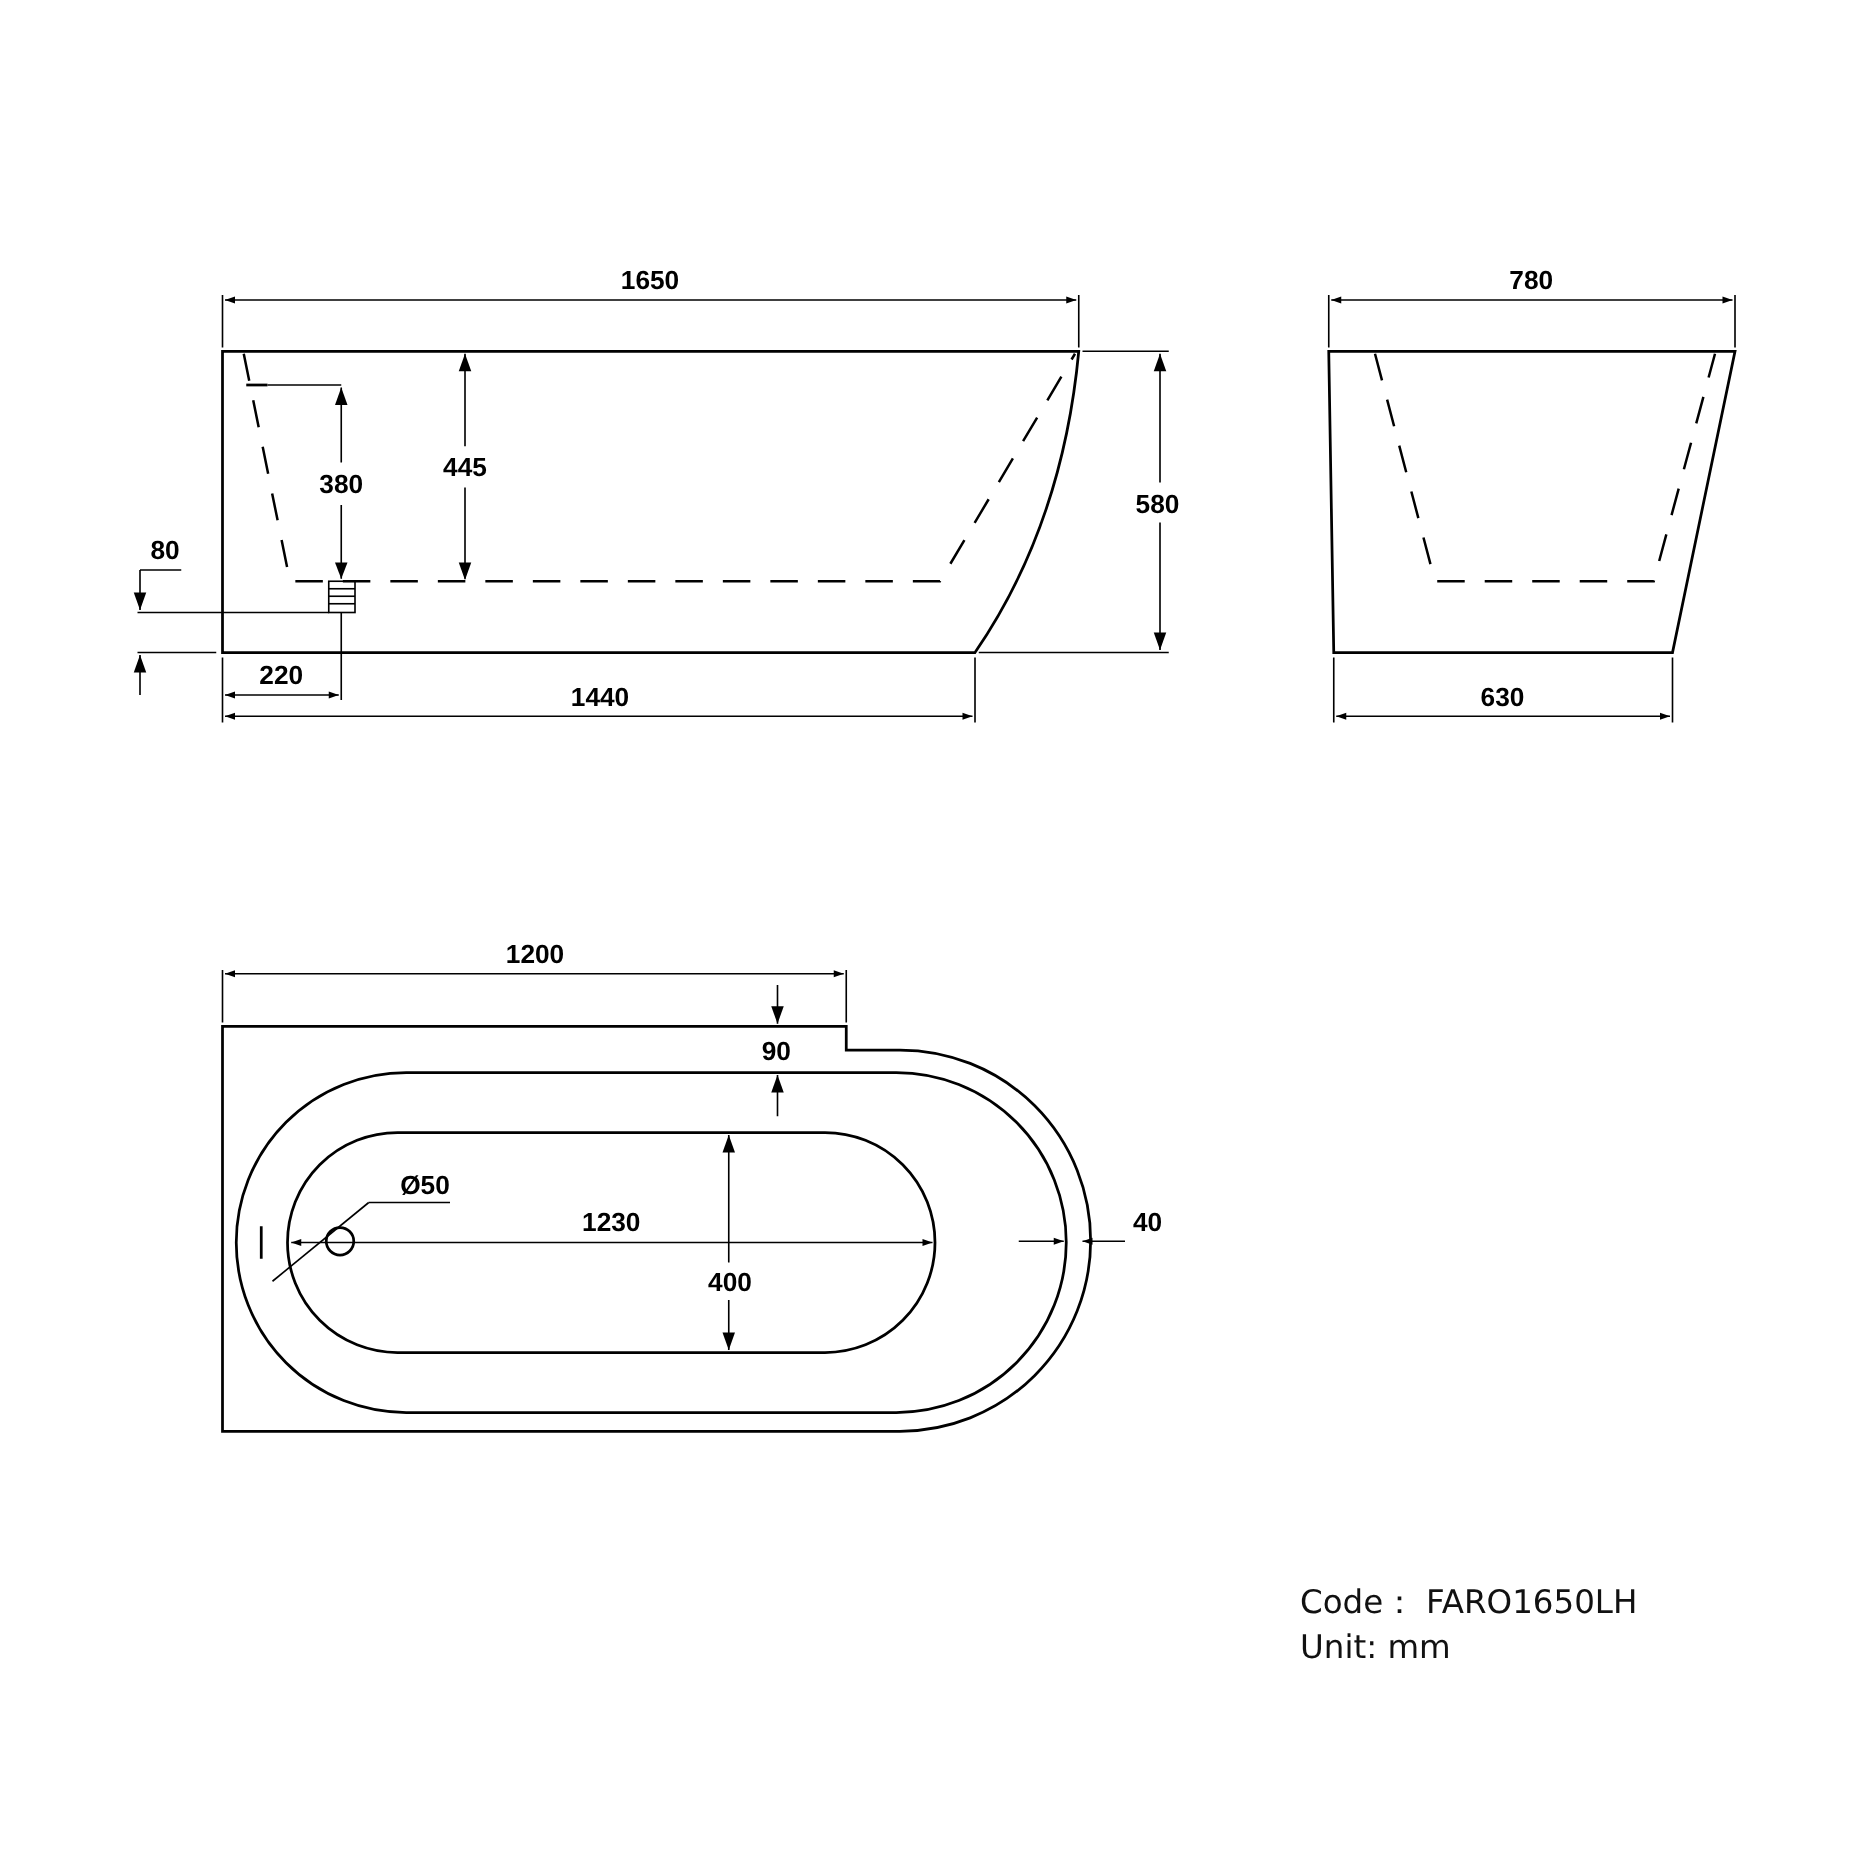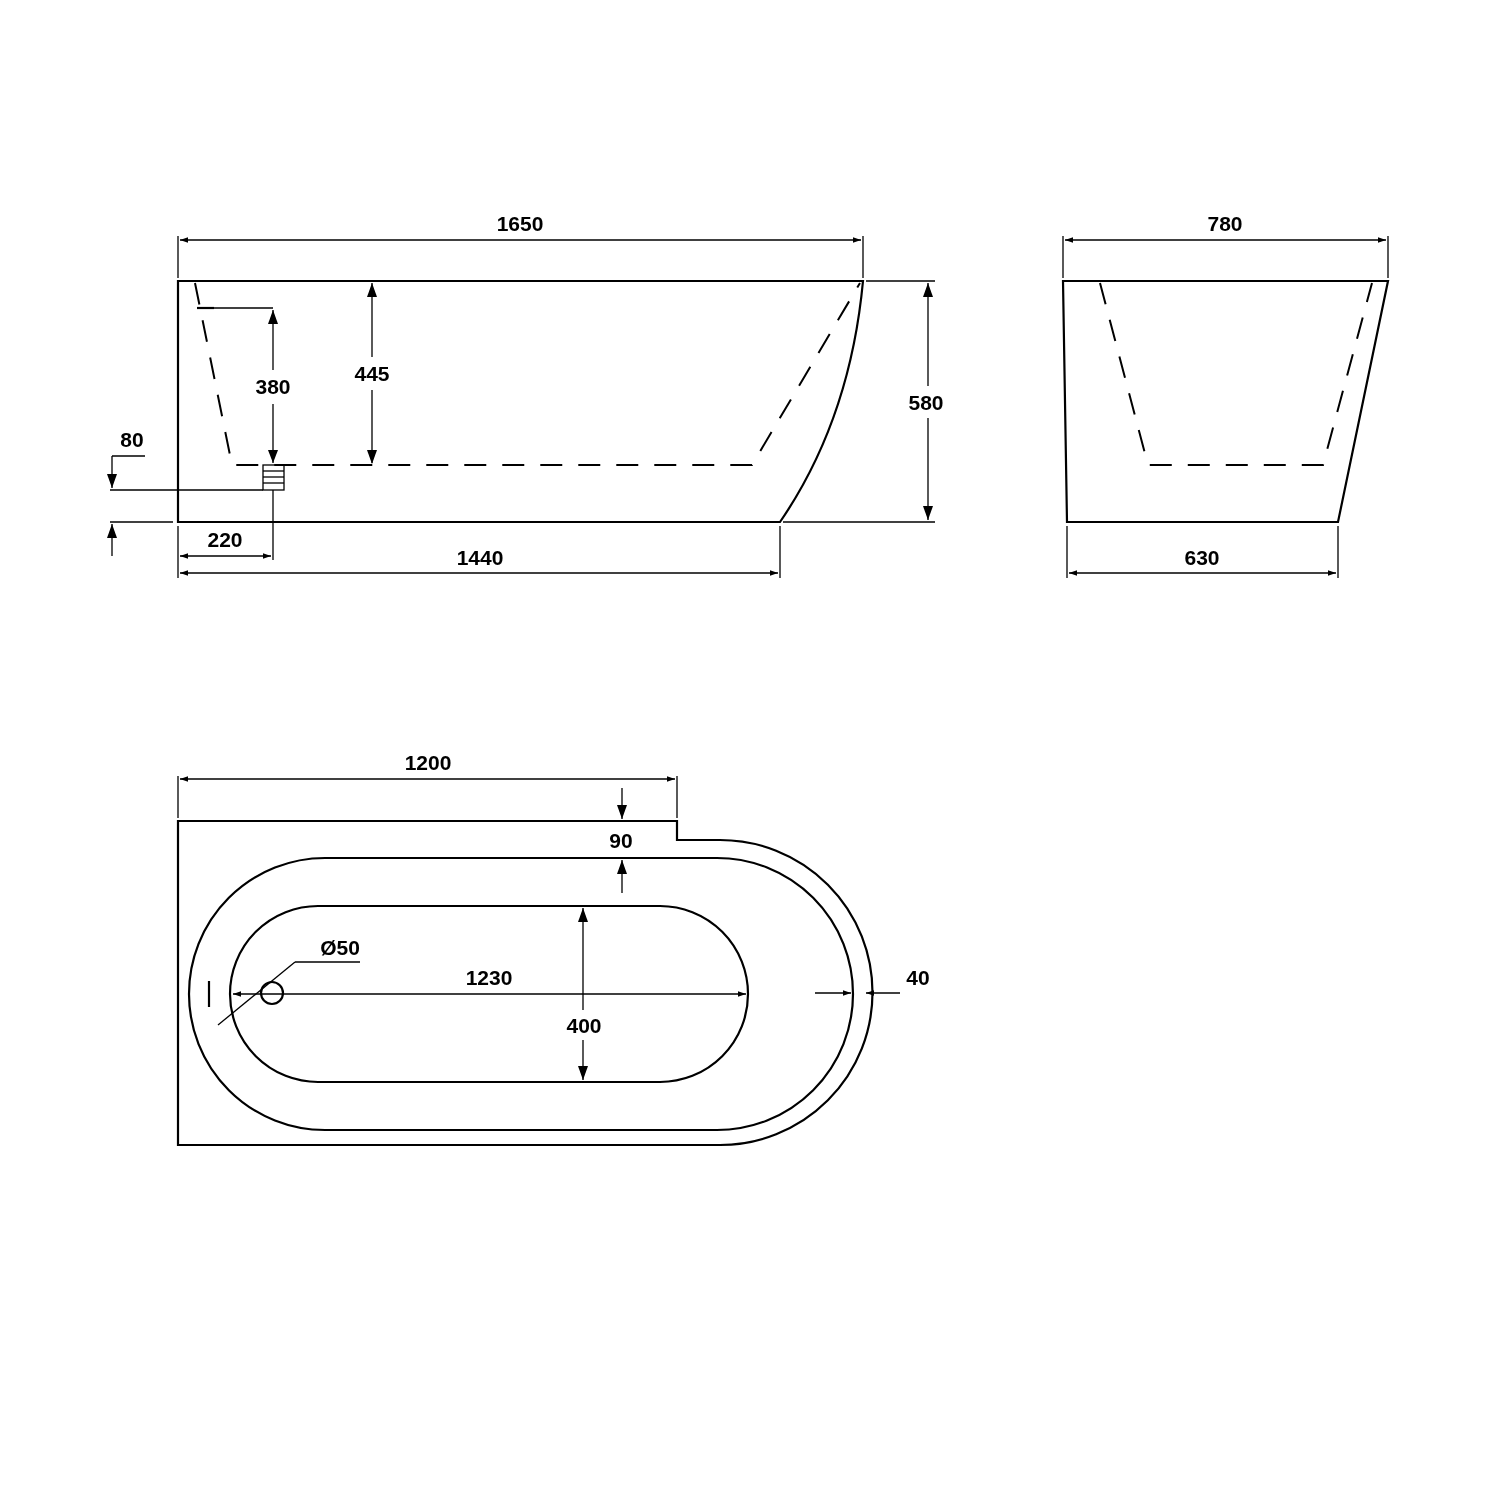--- a/index.html
+++ b/index.html
@@ -135,13 +135,15 @@
     <path d="M578,1066 L583,1080 L588,1066 Z" fill="#000"></path>
     <text class="dim" x="584" y="1033" text-anchor="middle">400</text>
 
     <line class="thin" x1="815" y1="993" x2="851" y2="993" marker-end="url(#arr)"></line>
     <line class="thin" x1="900" y1="993" x2="866" y2="993" marker-end="url(#arr)"></line>
     <text class="dim" x="918" y="985" text-anchor="middle">40</text>
   </g>
 </svg>
 
 <div class="spec">
+  <div class="spec-row"><span>Code：</span><span> </span><span>FARO1650LH</span></div>
+  <div class="spec-row"><span>Unit:</span><span> </span><span>mm</span></div>
 </div>
 
 </body></html>

